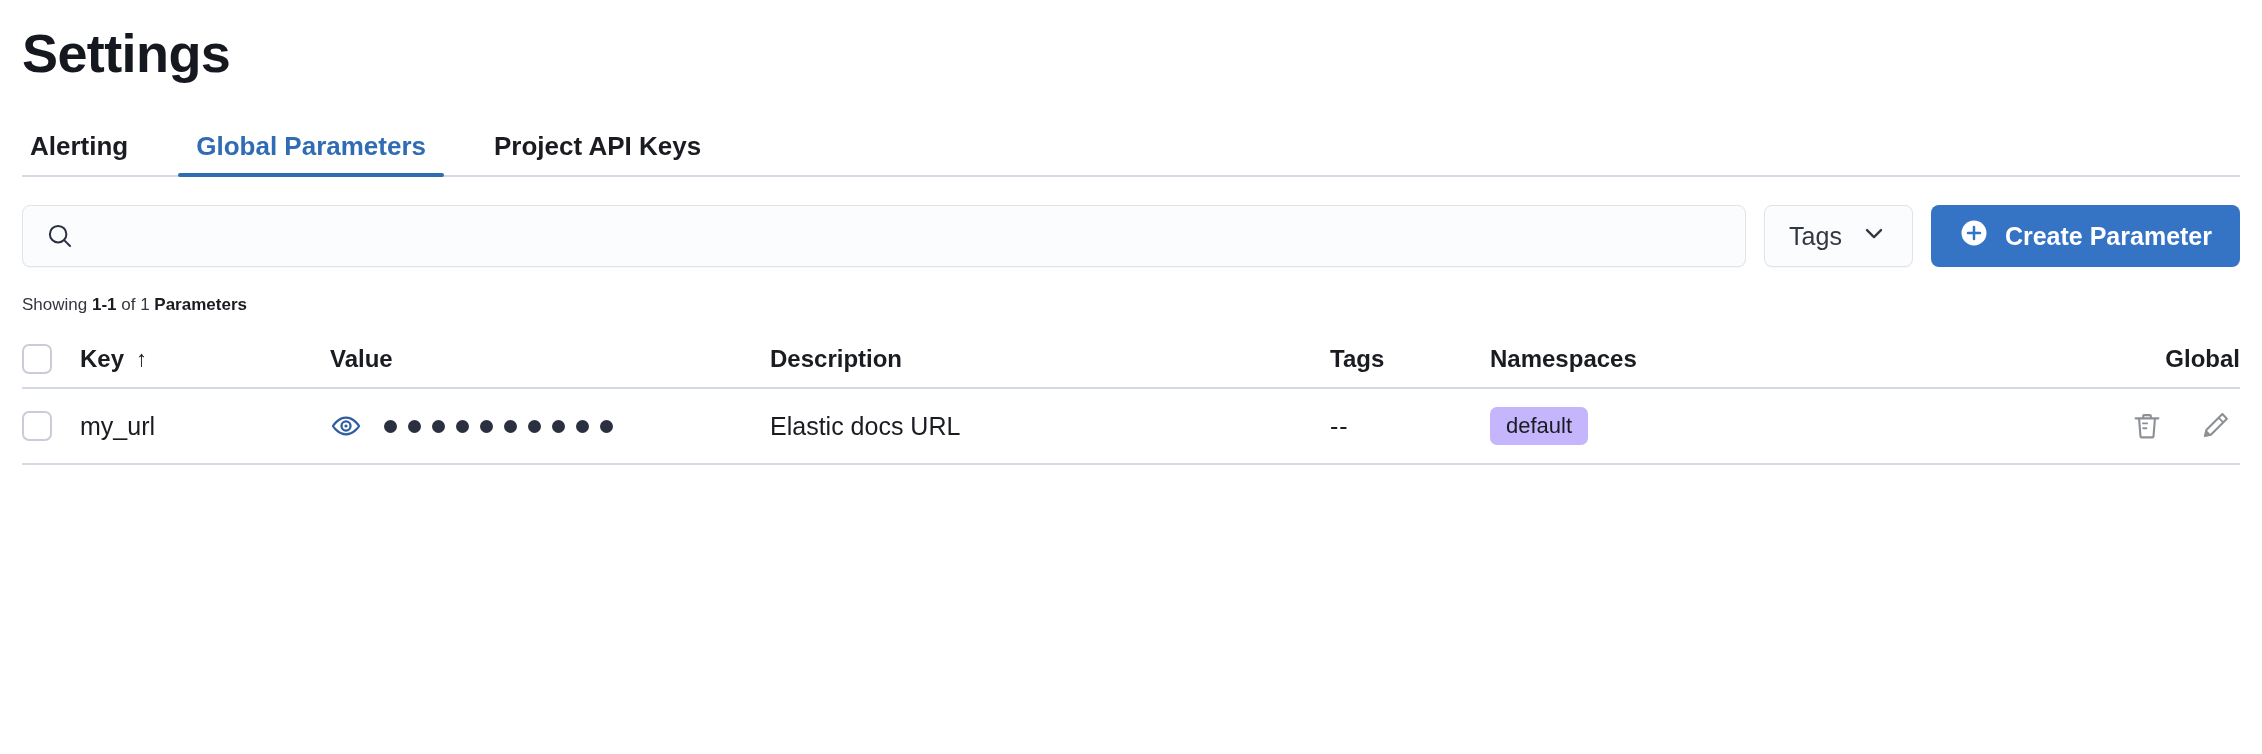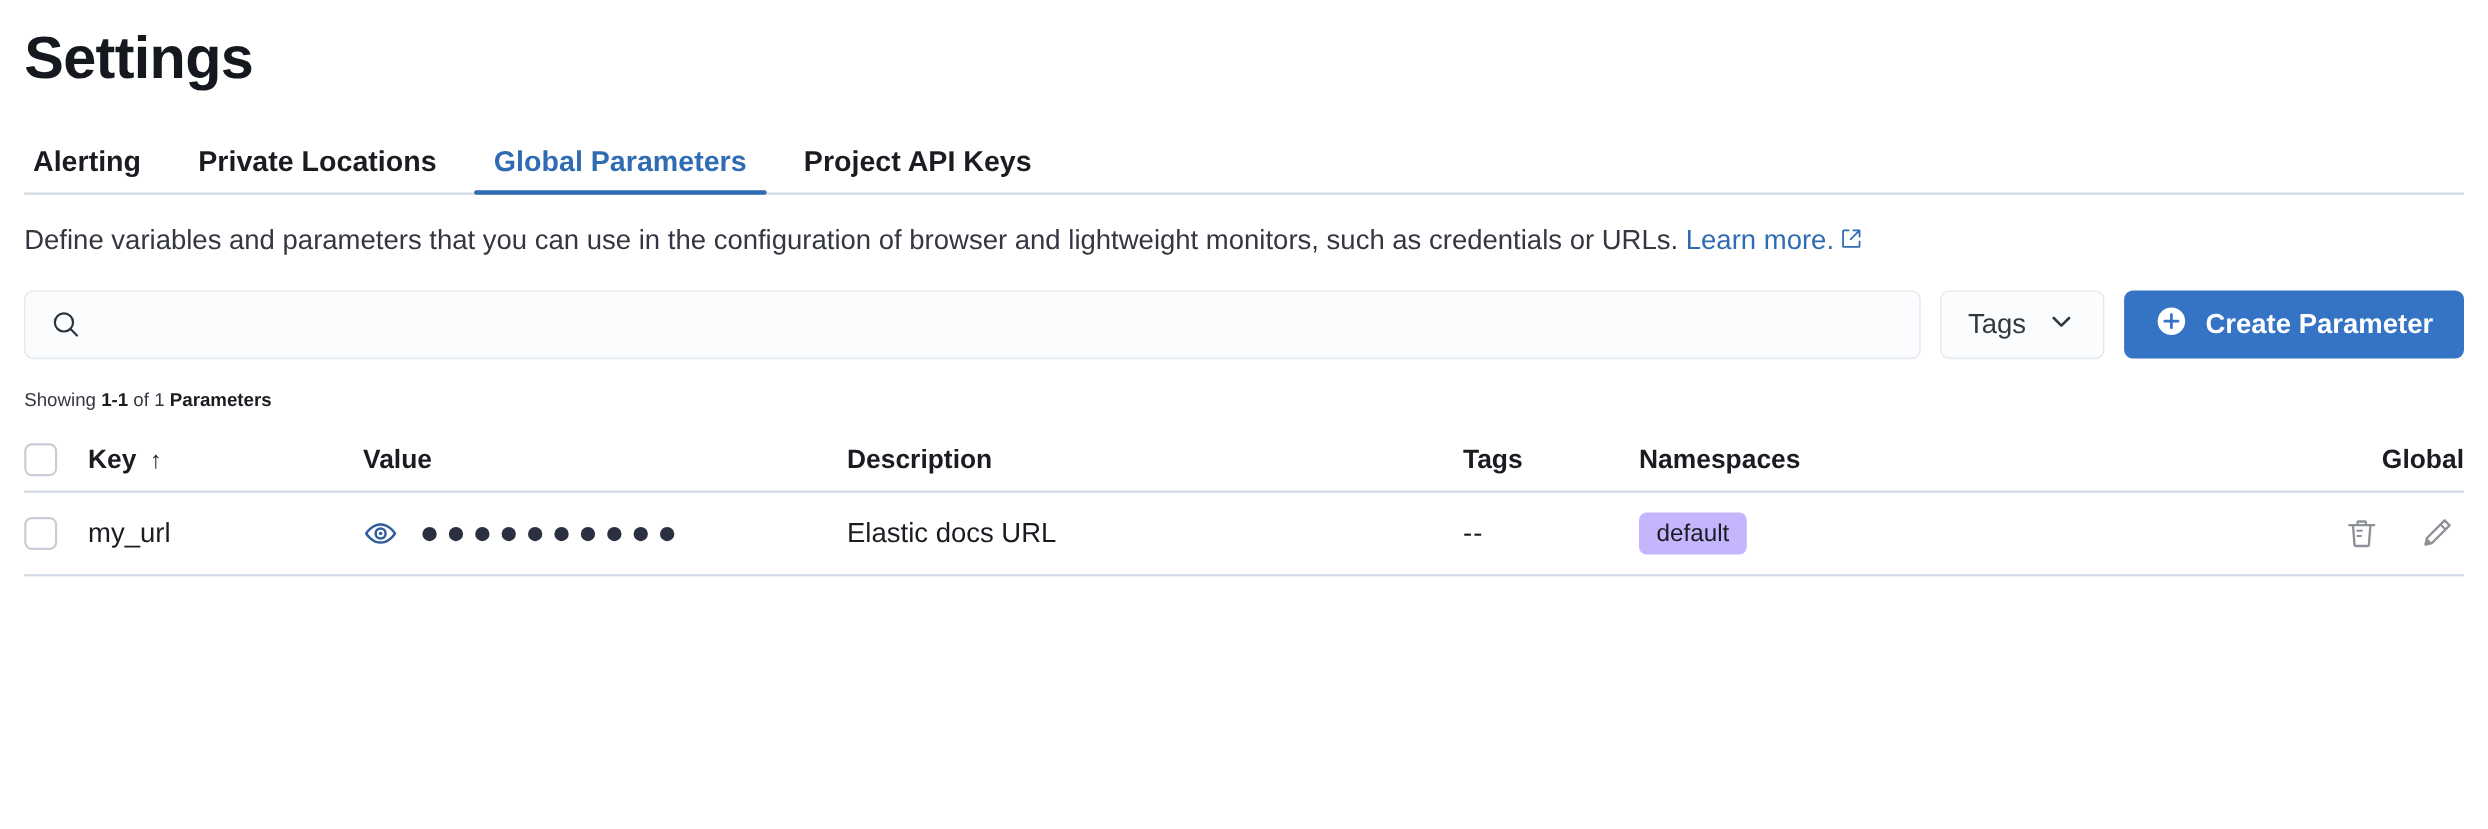--- a/index.html
+++ b/index.html
@@ -30,21 +30,21 @@
     color: #15181e;
     margin: 0;
     padding-top: 24px;
     line-height: 1.1;
   }
 
   
   .tabs {
     display: flex;
     align-items: flex-end;
-    gap: 0;
+    gap: 16px;
     margin-top: 38px;
     border-bottom: 2px solid #d3dae6;
     height: 56px;
     box-sizing: border-box;
   }
   .tab {
     position: relative;
     font-size: 26px;
     font-weight: 700;
     color: #1a1c21;
@@ -230,37 +230,28 @@
 <body>
 
 <div class="page">
 
   <h1 class="page-title">Settings</h1>
 
   <div class="tabs">
     <div class="tab">
       <span>Alerting</span>
     </div>
-    <div class="tab">
-      <span>Private Locations</span>
-    </div>
     <div class="tab active">
       <span>Global Parameters</span>
     </div>
     <div class="tab">
       <span>Project API Keys</span>
     </div>
   </div>
 
-  <div class="description">
-    <span>Define variables and parameters that you can use in the configuration of browser and lightweight monitors, such as credentials or URLs. </span><a class="link">Learn more.</a><span class="ext-icon"><svg width="20" height="20" viewBox="0 0 16 16" fill="none">
-          <path d="M6 2H2.5A.5.5 0 0 0 2 2.5v11a.5.5 0 0 0 .5.5h11a.5.5 0 0 0 .5-.5V10" stroke="#2f6cb3" stroke-width="1.3" stroke-linecap="round"></path>
-          <path d="M9.5 2H14v4.5M14 2L7.5 8.5" stroke="#2f6cb3" stroke-width="1.3" stroke-linecap="round" stroke-linejoin="round"></path>
-        </svg></span>
-  </div>
 
   <div class="controls">
     <div class="search-box">
       <span class="search-icon">
         <svg width="30" height="30" viewBox="0 0 24 24" fill="none">
           <circle cx="10.5" cy="10.5" r="6.6" stroke="#2b3040" stroke-width="1.6"></circle>
           <path d="M15.3 15.3L20 20" stroke="#2b3040" stroke-width="1.6" stroke-linecap="round"></path>
         </svg>
       </span>
     </div>

